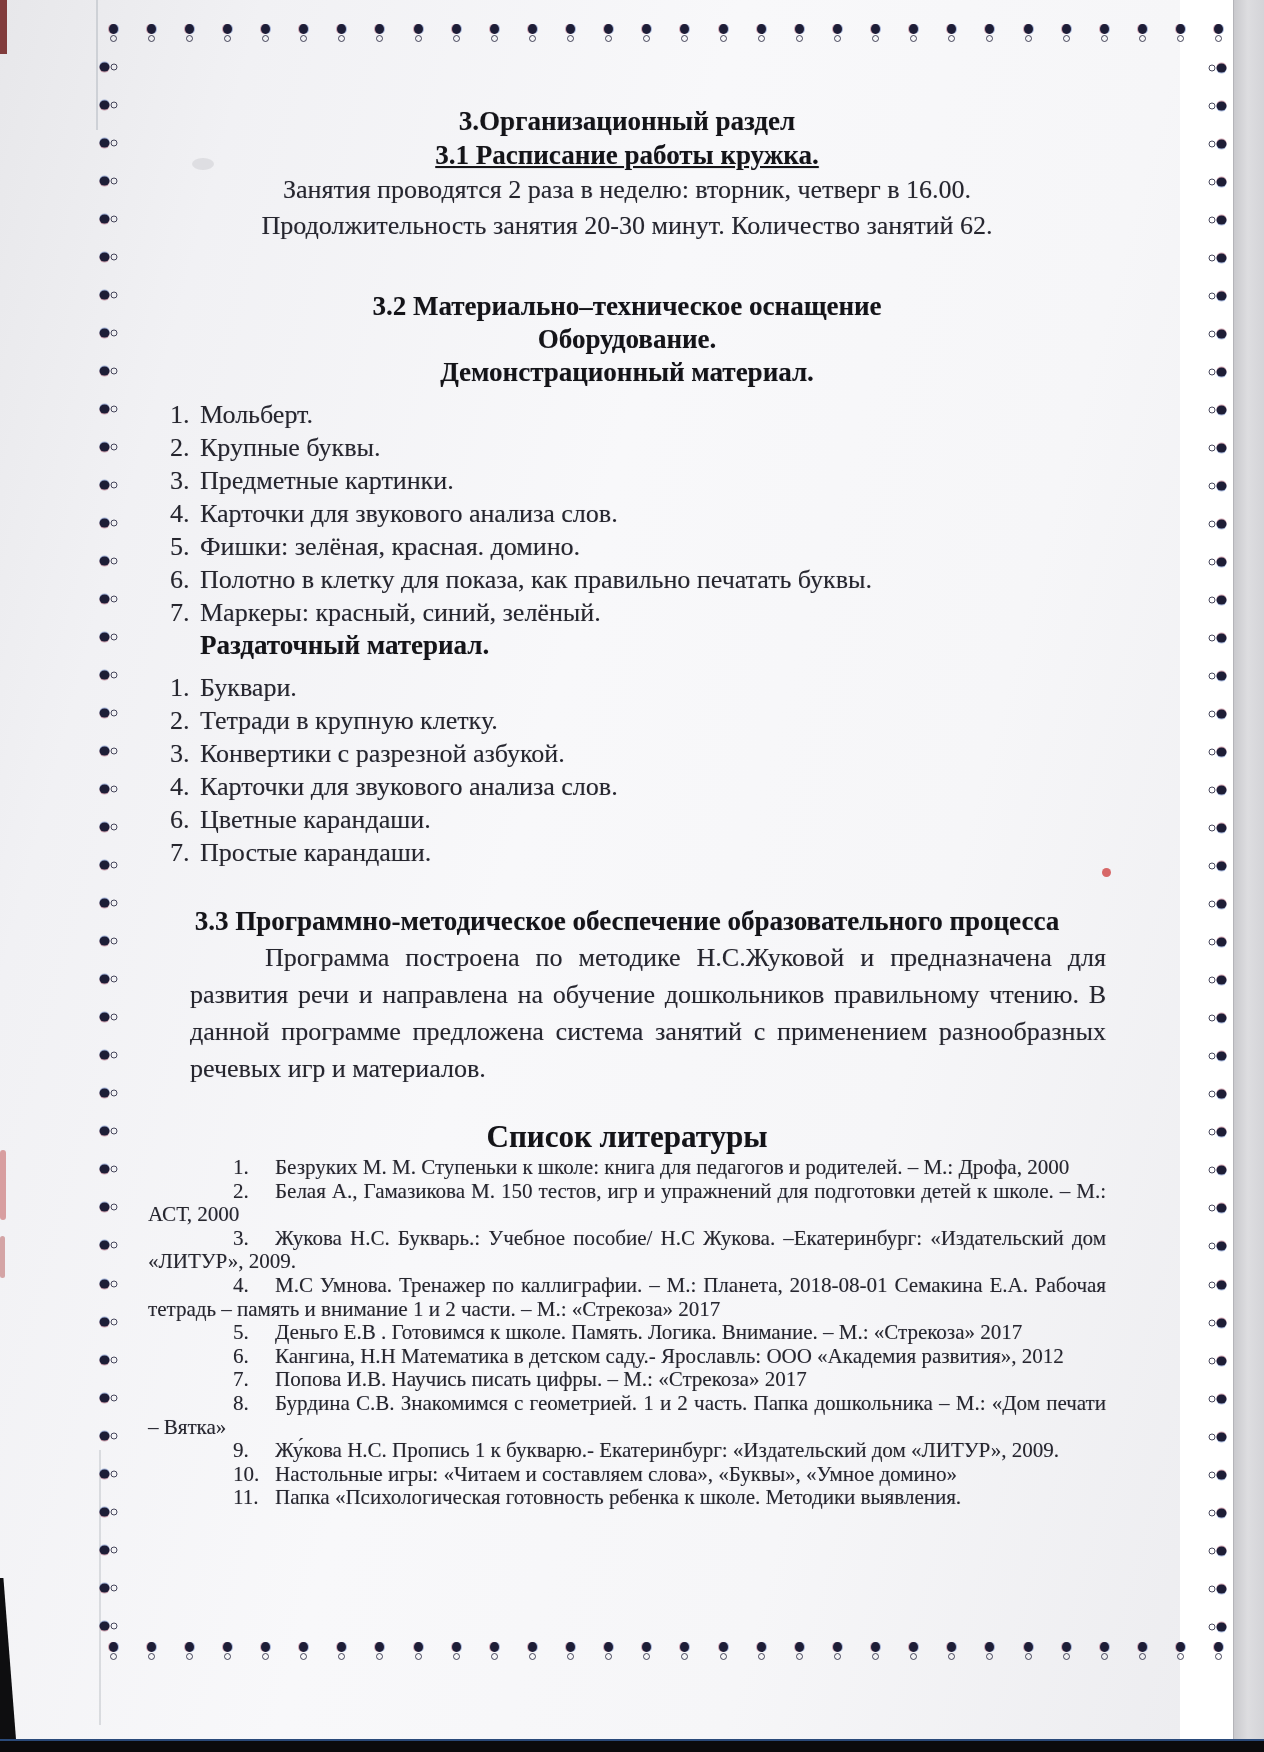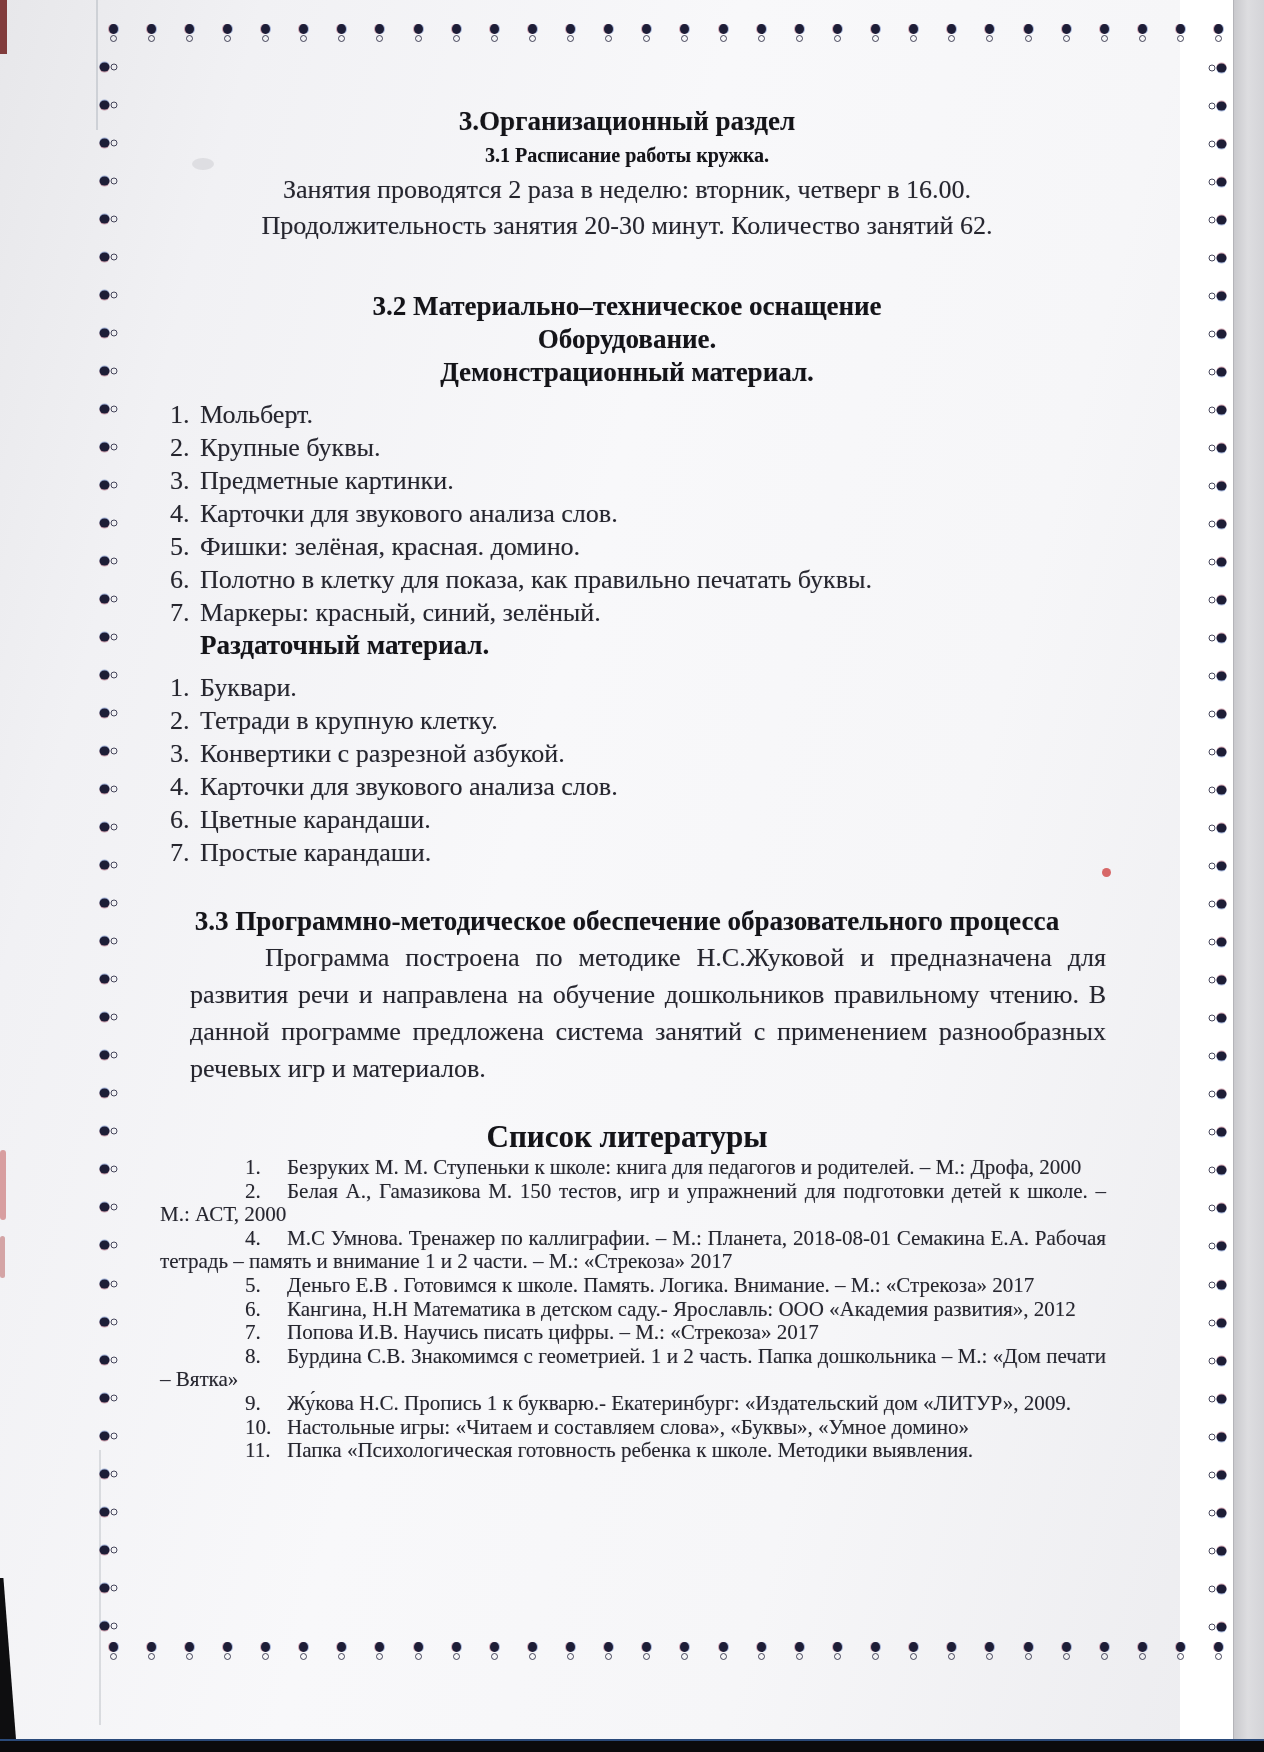--- a/index.html
+++ b/index.html
@@ -34,32 +34,32 @@
       box-shadow:-1px 0 0 rgba(150,40,70,.4),1px 0 0 rgba(40,80,170,.4);margin:0 auto;}
   .orn .r{display:block;width:5px;height:5px;border:1.7px solid var(--ornament,#1d1d36);
       border-radius:50%;margin:1px auto 0;opacity:.8;box-sizing:content-box;}
   .b-left .orn{transform:rotate(-90deg);}
   .b-right .orn{transform:rotate(90deg);}
   
   .content{position:absolute;left:148px;top:104px;width:958px;
       font-size:26px;text-shadow:0.3px 0.3px 0.7px rgba(55,55,80,.35);}
   .content h1,.content h2{margin:0;font-weight:bold;color:#141418;}
   .h-org{font-size:27px;line-height:34px;text-align:center;}
-  .h-sched{font-size:20px;line-height:34px;text-align:center;}
+  .h-sched{font-size:27px;line-height:34px;text-align:center;text-decoration:underline;}
   .p-center{margin:0;line-height:36px;text-align:center;}
   .sec32{margin-top:46px;}
   .sec32 h2{font-size:27px;line-height:33px;text-align:center;}
   .num-list{margin-top:9px;}
   .num-list .li{line-height:33px;}
   .num-list .li-num{display:inline-block;margin-left:22px;width:30px;}
   .handout-title{margin:0 0 0 52px;font-weight:bold;font-size:27px;line-height:33px;color:#141418;}
   .h-33{margin-top:34px !important;font-size:27px;line-height:36px;text-align:center;}
   .para{margin:0 0 0 42px;width:916px;line-height:37px;text-align:justify;text-indent:75px;}
   .h-bib{margin-top:32px !important;font-size:31px;line-height:36px;text-align:center;}
-  .bib-list{margin-top:1px;font-size:21px;margin-left:12px;}
+  .bib-list{margin-top:1px;font-size:21px;}
   .bib-list .li{line-height:23.6px;text-align:justify;}
   .bib-list .li-num{display:inline-block;margin-left:85px;width:42px;}
 </style>
 </head>
 <body>
 
 <div class="page">
 
   <div class="art edge-right"></div>
   <div class="art wedge-bl"></div>
@@ -690,20 +690,21 @@
         <div class="li"><span class="li-num">7.</span><span class="li-txt">Простые карандаши.</span></div>
       </div>
 
     <h2 class="h-33">3.3 Программно-методическое обеспечение образовательного процесса</h2>
     <p class="para">Программа построена по методике Н.С.Жуковой и предназначена для развития речи  и направлена на обучение дошкольников правильному чтению. В данной программе предложена система занятий с применением разнообразных речевых игр и материалов.</p>
 
     <h2 class="h-bib">Список литературы</h2>
     <div class="bib-list" id="bib-list">
         <div class="li"><span class="li-num">1.</span><span class="li-txt">Безруких М. М. Ступеньки к школе: книга для педагогов и родителей. – М.: Дрофа, 2000</span></div>
         <div class="li"><span class="li-num">2.</span><span class="li-txt">Белая А., Гамазикова М. 150 тестов, игр и упражнений для подготовки детей к школе. – М.: АСТ, 2000</span></div>
+        <div class="li"><span class="li-num">3.</span><span class="li-txt">Жукова Н.С. Букварь.: Учебное пособие/ Н.С Жукова. –Екатеринбург: «Издательский дом «ЛИТУР», 2009.</span></div>
         <div class="li"><span class="li-num">4.</span><span class="li-txt">М.С Умнова. Тренажер по каллиграфии. – М.: Планета, 2018-08-01 Семакина Е.А. Рабочая тетрадь – память и внимание 1 и 2 части. – М.: «Стрекоза» 2017</span></div>
         <div class="li"><span class="li-num">5.</span><span class="li-txt">Деньго Е.В . Готовимся к школе. Память. Логика. Внимание. – М.: «Стрекоза» 2017</span></div>
         <div class="li"><span class="li-num">6.</span><span class="li-txt">Кангина, Н.Н Математика в детском саду.- Ярославль: ООО «Академия развития», 2012</span></div>
         <div class="li"><span class="li-num">7.</span><span class="li-txt">Попова И.В. Научись писать цифры. – М.: «Стрекоза» 2017</span></div>
         <div class="li"><span class="li-num">8.</span><span class="li-txt">Бурдина С.В. Знакомимся с геометрией. 1 и 2 часть. Папка дошкольника – М.: «Дом печати – Вятка»</span></div>
         <div class="li"><span class="li-num">9.</span><span class="li-txt">Жу́кова Н.С. Пропись 1 к букварю.- Екатеринбург: «Издательский дом «ЛИТУР», 2009.</span></div>
         <div class="li"><span class="li-num">10.</span><span class="li-txt">Настольные игры: «Читаем и составляем слова», «Буквы», «Умное домино»</span></div>
         <div class="li"><span class="li-num">11.</span><span class="li-txt">Папка «Психологическая готовность ребенка к школе. Методики выявления.</span></div>
       </div>
   </div>

